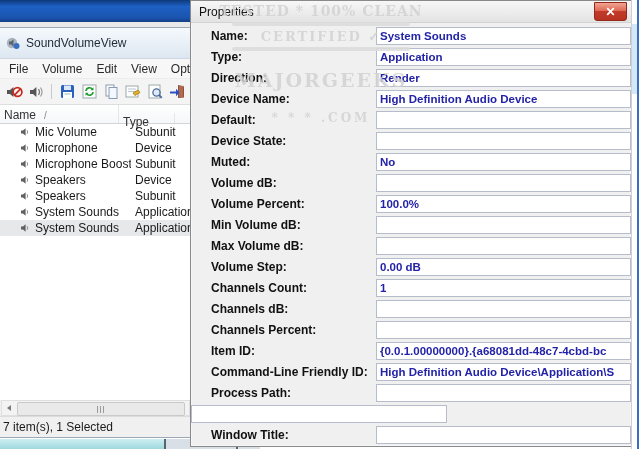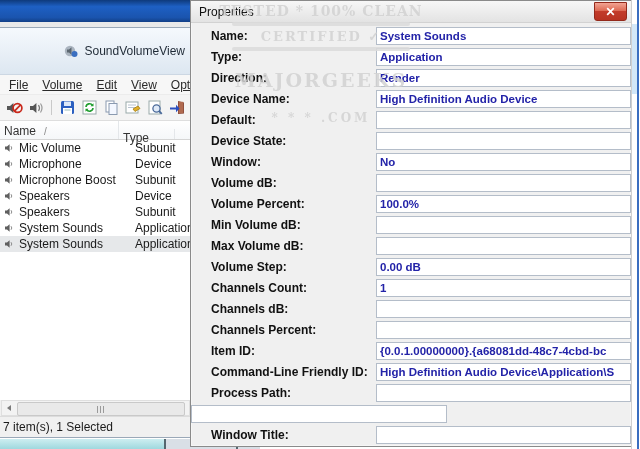--- a/index.html
+++ b/index.html
@@ -9,40 +9,40 @@
   
   .top-bar{position:absolute;left:0;top:0;width:640px;height:22px;z-index:1;
     background:linear-gradient(#0e3a7c 0%,#1e60c4 30%,#1a54ae 80%,#123f86 100%);}
   .bg-gap{position:absolute;left:0;top:22px;width:640px;height:6px;background:#e9e9e9;z-index:1;}
 
   
   .main-window{position:absolute;left:0;top:27px;width:192px;height:411px;z-index:10;
     background:#f0f0f0;border:1px solid #9aa8b8;border-left:none;
     display:flex;flex-direction:column;box-sizing:border-box;}
   .titlebar{height:22px;flex:0 0 22px;background:linear-gradient(#f5f9fd,#dde7f1);
-    display:flex;align-items:center;gap:6px;padding:12px 6px;border-bottom:1px solid #ccd7e3;justify-content:flex-end;}
+    display:flex;align-items:center;gap:6px;padding:4px 6px;border-bottom:1px solid #ccd7e3;}
   .titlebar .title{color:#1f2a36;}
   .menubar{height:19px;flex:0 0 19px;background:#f7f7f7;display:flex;align-items:center;
     padding:0 2px;border-bottom:1px solid #ececec;color:#2b2b2b;}
-  .menu-item{padding:2px 7px;white-space:nowrap;text-decoration:underline;}
+  .menu-item{padding:2px 7px;white-space:nowrap;}
   .toolbar{height:25px;flex:0 0 25px;background:#f4f4f4;display:flex;align-items:center;
     padding:0 4px;gap:2px;border-bottom:1px solid #dedede;}
   .tb-btn{width:20px;height:20px;display:flex;align-items:center;justify-content:center;}
   .tb-sep{width:1px;height:15px;background:#c9c9c9;margin:0 3px;}
 
   .list{flex:1 1 auto;background:#fff;overflow:hidden;}
   .list-header{display:flex;height:19px;box-sizing:border-box;border-bottom:1px solid #d5d5d5;
     background:linear-gradient(#ffffff,#f5f7f9);color:#333;}
   .col{padding:2px 4px 0 4px;border-right:1px solid #e4e7ea;box-sizing:border-box;}
   .col-name{width:119px;display:flex;gap:8px;align-items:center;}
   .col-type{width:56px;margin-top:8px;}
   .sort{color:#8a8a8a;font-size:10px;}
   .lrow{display:flex;height:16px;align-items:center;color:#1a1a1a;}
   .lrow.selected{background:#e6e8ea;}
-  .cell-name{width:131px;padding-left:4px;display:flex;align-items:center;gap:5px;
+  .cell-name{width:131px;padding-left:20px;display:flex;align-items:center;gap:5px;
     white-space:nowrap;overflow:hidden;box-sizing:border-box;}
   .cell-type{width:56px;padding-left:4px;white-space:nowrap;box-sizing:border-box;}
 
   .hscroll{height:16px;flex:0 0 16px;margin:0 1px;background:#f3f3f3;border:1px solid #dfdfdf;
     box-sizing:border-box;display:flex;align-items:center;position:relative;}
   .sb-arrow{width:14px;height:14px;display:flex;align-items:center;justify-content:center;}
   .tri-left{width:0;height:0;border-top:3px solid transparent;border-bottom:3px solid transparent;
     border-right:4px solid #7a7a7a;}
   .sb-thumb{position:absolute;left:15px;right:4px;top:1px;height:12px;background:#e9e9e9;
     border:1px solid #c9c9c9;border-radius:2px;display:flex;align-items:center;justify-content:center;}
@@ -357,21 +357,21 @@
       <div class="flabel">Default:</div>
       <div class="fbox"></div>
     </div>
 
     <div class="frow">
       <div class="flabel">Device State:</div>
       <div class="fbox"></div>
     </div>
 
     <div class="frow">
-      <div class="flabel">Window:</div>
+      <div class="flabel">Muted:</div>
       <div class="fbox">No</div>
     </div>
 
     <div class="frow">
       <div class="flabel">Volume dB:</div>
       <div class="fbox"></div>
     </div>
 
     <div class="frow">
       <div class="flabel">Volume Percent:</div>

